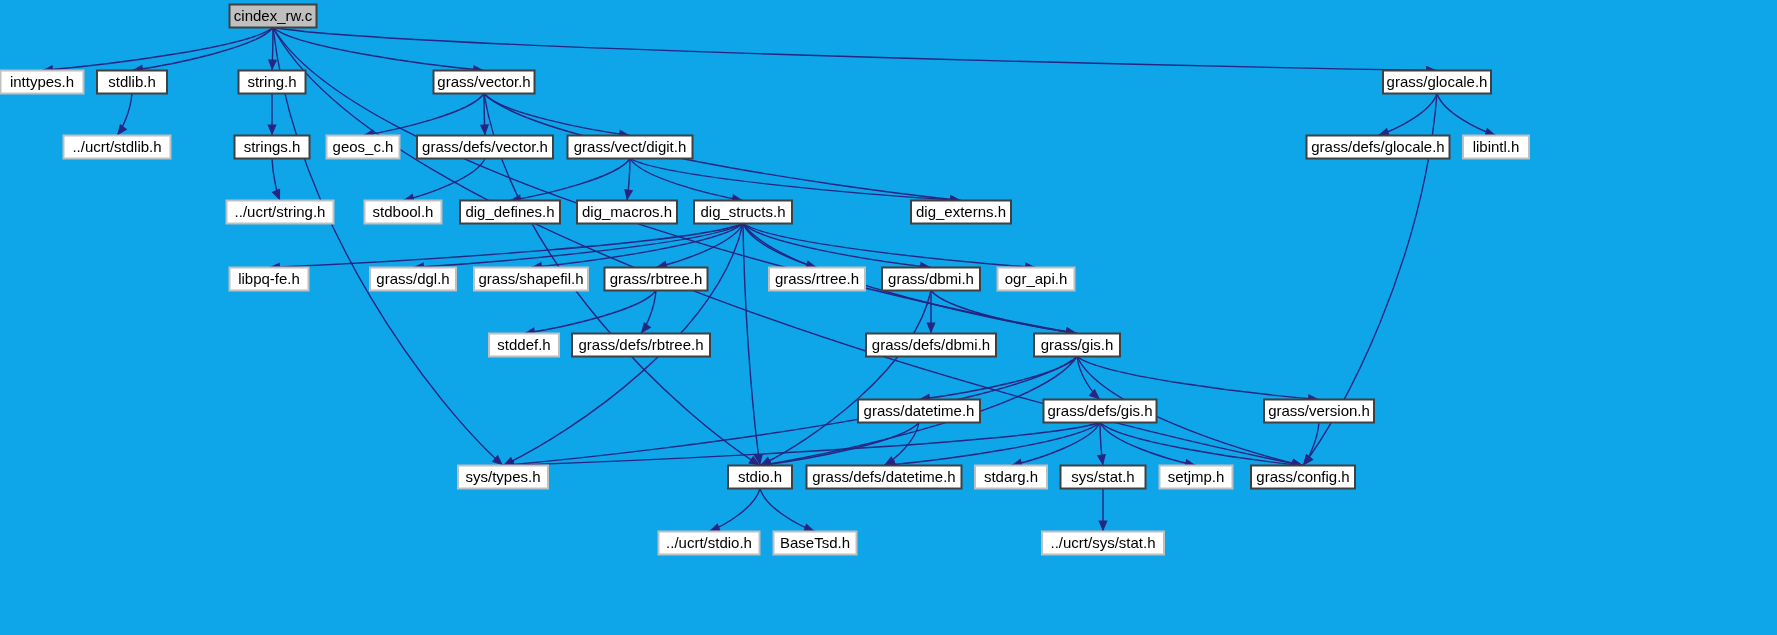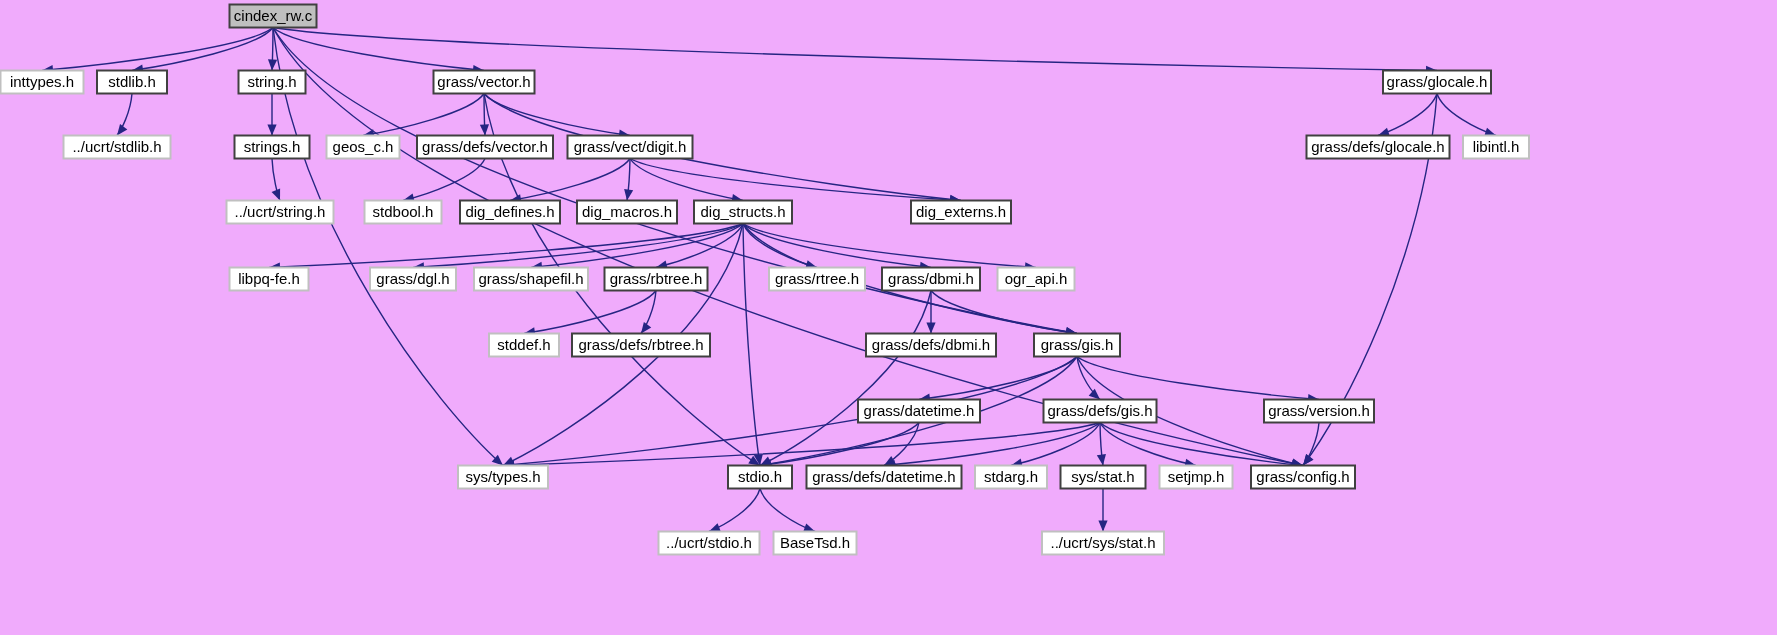--- a/index.html
+++ b/index.html
@@ -7,21 +7,21 @@
     padding: 0;
     background: #ffffff;
   }
   body {
     font-family: "Liberation Sans", sans-serif;
   }
   #graph-wrap {
     position: relative;
     width: 1777px;
     height: 635px;
-    background: #f0abfc;
+    background: #0ea5e9;
     overflow: hidden;
   }
   svg#depgraph {
     display: block;
     width: 1777px;
     height: 635px;
   }
   .node-box {
     fill: #ffffff;
     stroke: #404040;

